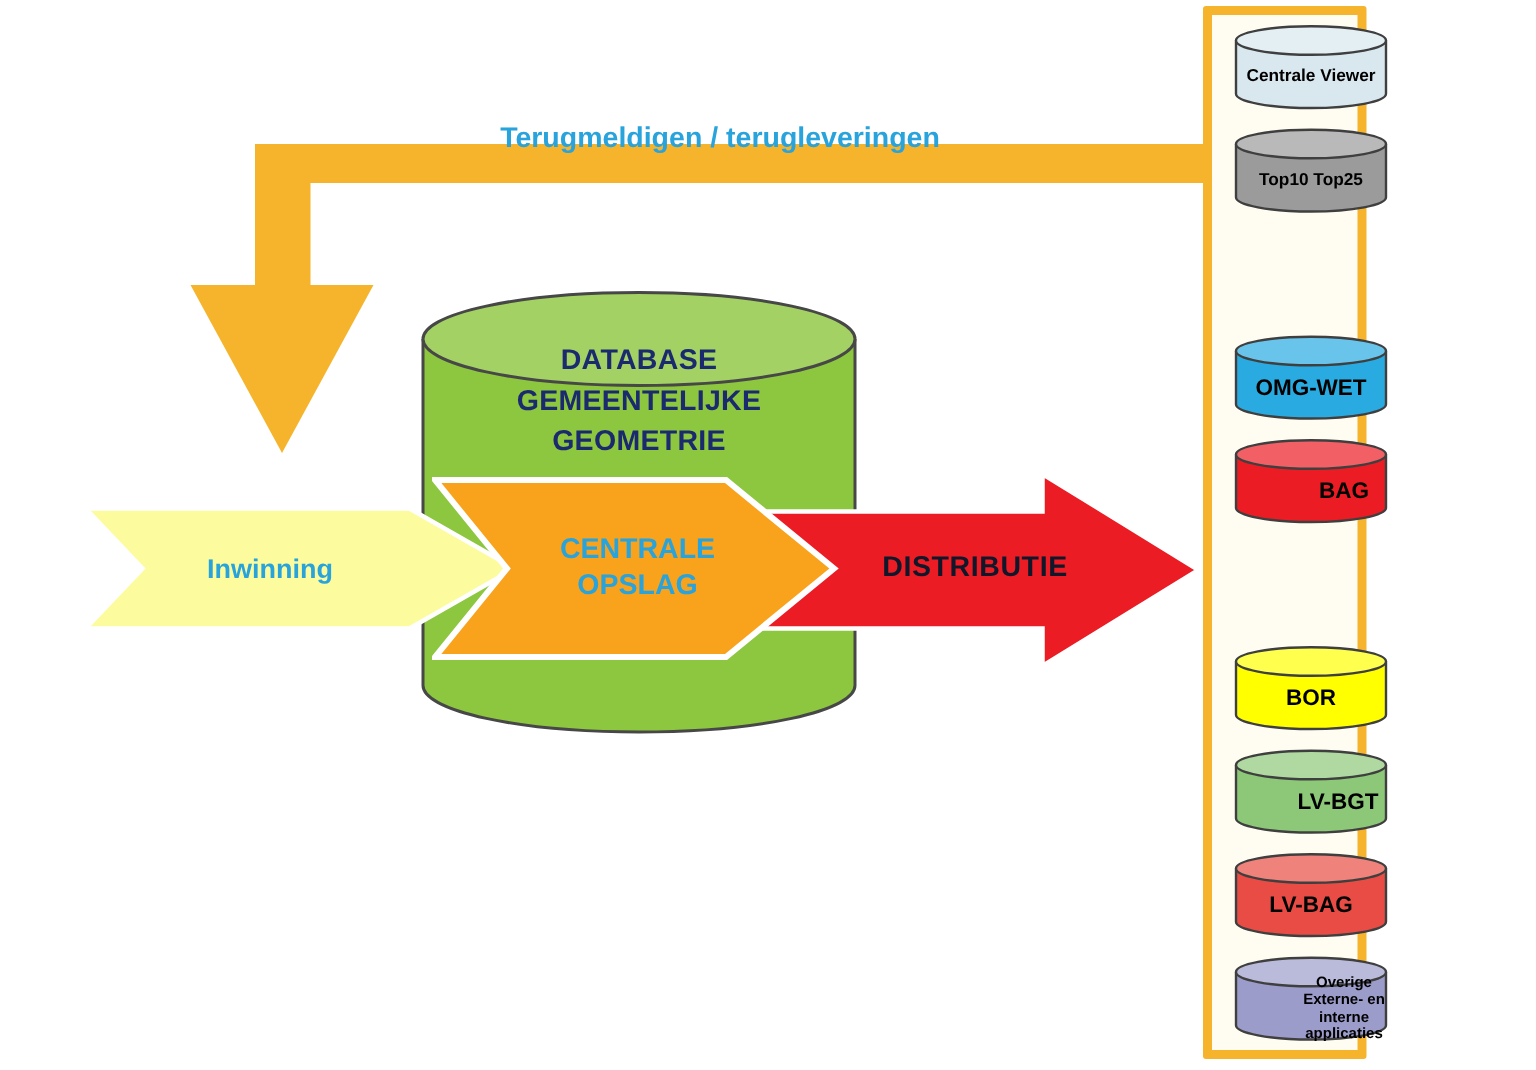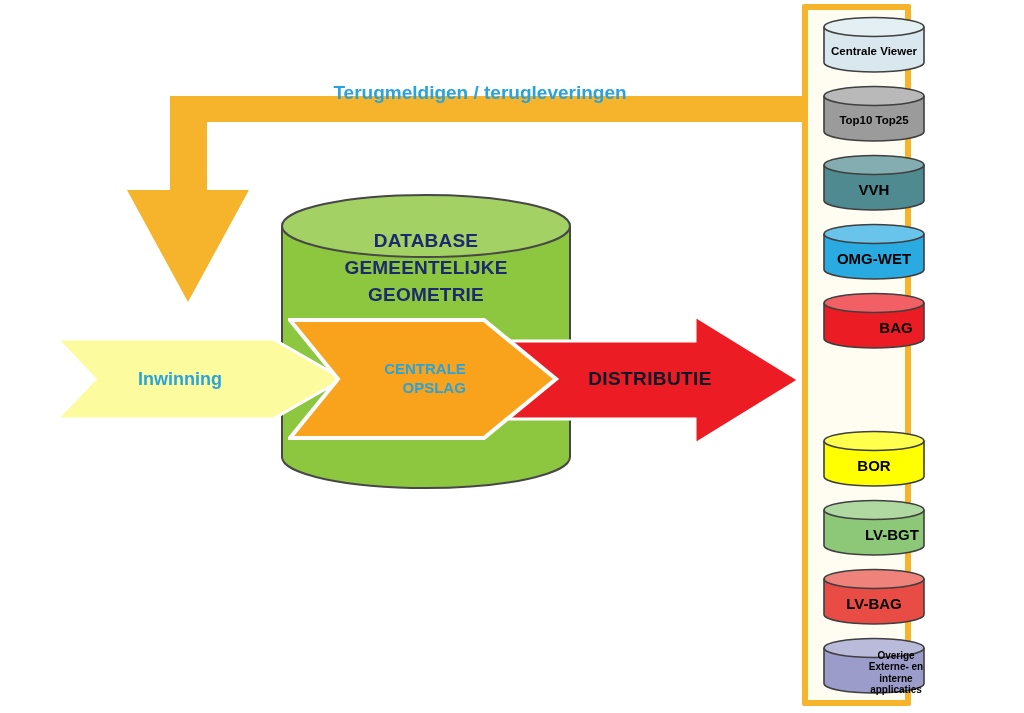--- a/index.html
+++ b/index.html
@@ -22,22 +22,22 @@
               color:var(--db-title); font-size:19px; font-weight:bold; line-height:1.42;
               white-space:pre-line; letter-spacing:.2px; }
 
   
   .arrow { position:absolute; }
   .a-inwinning   { left:55px;  top:337px; width:290px; height:84px; }
   .a-opslag      { left:288px; top:318px; width:272px; height:122px; }
   .a-distributie { left:503px; top:314px; width:298px; height:132px; }
   .label { position:absolute; display:flex; align-items:center; justify-content:center; text-align:center; }
   .l-inwinning   { left:90px;  top:337px; width:180px; height:84px;  color:var(--accent); font-size:18px; font-weight:600; }
-  .l-opslag      { left:335px; top:318px; width:180px; height:122px; color:var(--accent); font-size:15px; font-weight:bold;
-                   white-space:pre-line; line-height:1.25;text-align:right; }
+  .l-opslag      { left:335px; top:318px; width:180px; height:122px; color:var(--accent); font-size:19px; font-weight:bold;
+                   white-space:pre-line; line-height:1.25; }
   .l-distributie { left:560px; top:337px; width:180px; height:84px;  color:#0f172a; font-size:19px; font-weight:bold; letter-spacing:.4px; }
 
   
   .col { position:absolute; left:802px; top:4px; width:109px; height:702px;
          border:6px solid var(--col-border); background:var(--col-bg); border-radius:2px;font-weight:bold; }
   .app-cyl { position:absolute; left:14px; width:104px; height:58px; }
   .app-cyl svg { position:absolute; left:0; top:0; }
   .app-label { position:absolute; left:2px; right:2px; top:15px; bottom:2px;
                display:flex; align-items:center; justify-content:center; text-align:center;
                color:#000; white-space:pre-line; line-height:1.15; }
@@ -93,27 +93,20 @@
     </svg>
     <div class="app-label" style="font-size: 11.5px;">Centrale Viewer</div>
   </div>
       <div class="app-cyl" style="top: 75px;">
     <svg width="104" height="58" viewBox="0 0 104 58">
       <path class="cyl-body" d="M2 11 L2 46.5 A50 9.5 0 0 0 102 46.5 L102 11" stroke="#3f3f3f" stroke-width="1.6" fill="#9B9B9B"></path>
       <ellipse class="cyl-top" cx="52" cy="11" rx="50" ry="9.5" stroke="#3f3f3f" stroke-width="1.6" fill="rgb(185,185,185)"></ellipse>
     </svg>
     <div class="app-label" style="font-size: 11.5px;">Top10 Top25</div>
   </div>
-      <div class="app-cyl" style="top: 144px;">
-    <svg width="104" height="58" viewBox="0 0 104 58">
-      <path class="cyl-body" d="M2 11 L2 46.5 A50 9.5 0 0 0 102 46.5 L102 11" stroke="#3f3f3f" stroke-width="1.6" fill="#4E8A8F"></path>
-      <ellipse class="cyl-top" cx="52" cy="11" rx="50" ry="9.5" stroke="#3f3f3f" stroke-width="1.6" fill="rgb(131,173,177)"></ellipse>
-    </svg>
-    <div class="app-label" style="font-size: 15px;">VVH</div>
-  </div>
       <div class="app-cyl" style="top: 213px;">
     <svg width="104" height="58" viewBox="0 0 104 58">
       <path class="cyl-body" d="M2 11 L2 46.5 A50 9.5 0 0 0 102 46.5 L102 11" stroke="#3f3f3f" stroke-width="1.6" fill="#29ABE2"></path>
       <ellipse class="cyl-top" cx="52" cy="11" rx="50" ry="9.5" stroke="#3f3f3f" stroke-width="1.6" fill="rgb(105,196,235)"></ellipse>
     </svg>
     <div class="app-label" style="font-size: 15px;">OMG-WET</div>
   </div>
       <div class="app-cyl" style="top: 282px;">
     <svg width="104" height="58" viewBox="0 0 104 58">
       <path class="cyl-body" d="M2 11 L2 46.5 A50 9.5 0 0 0 102 46.5 L102 11" stroke="#3f3f3f" stroke-width="1.6" fill="#EC1C24"></path>

